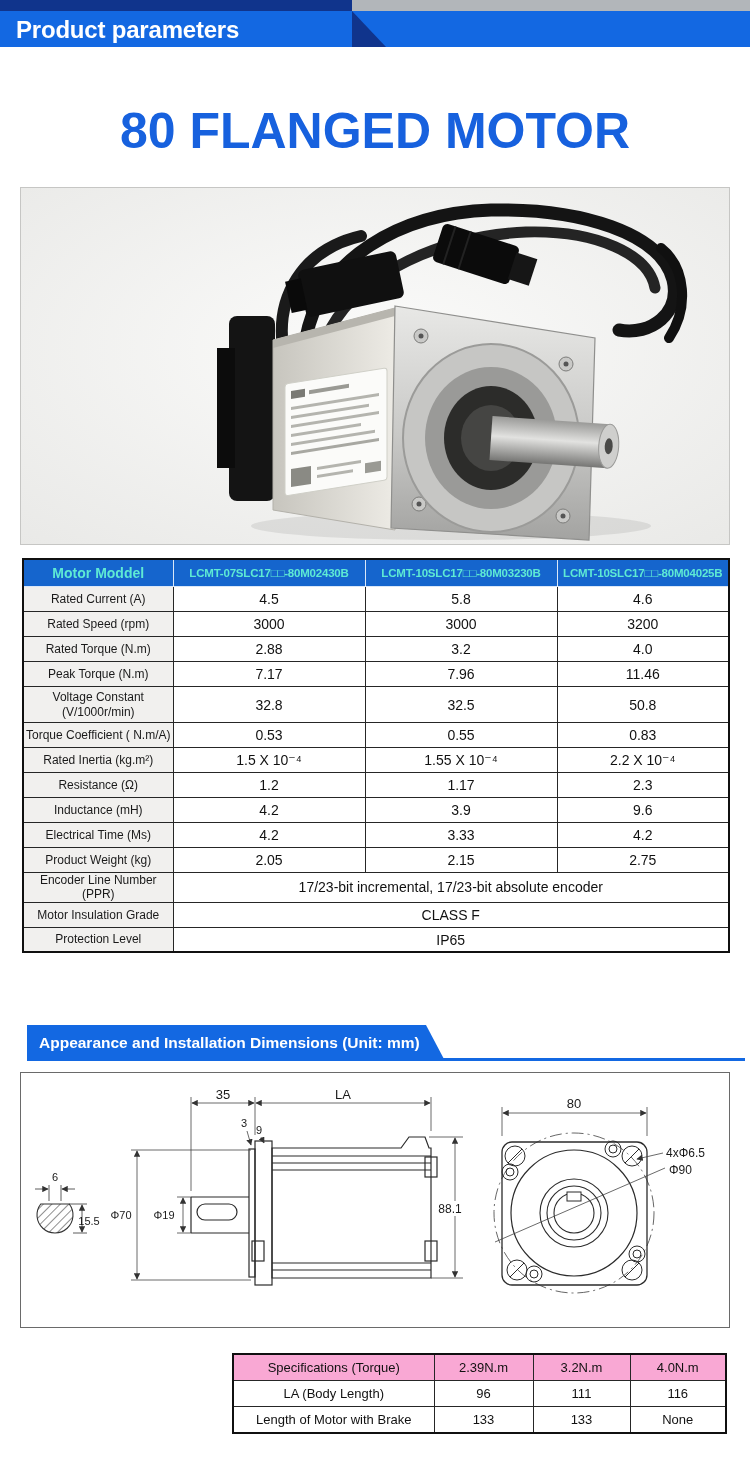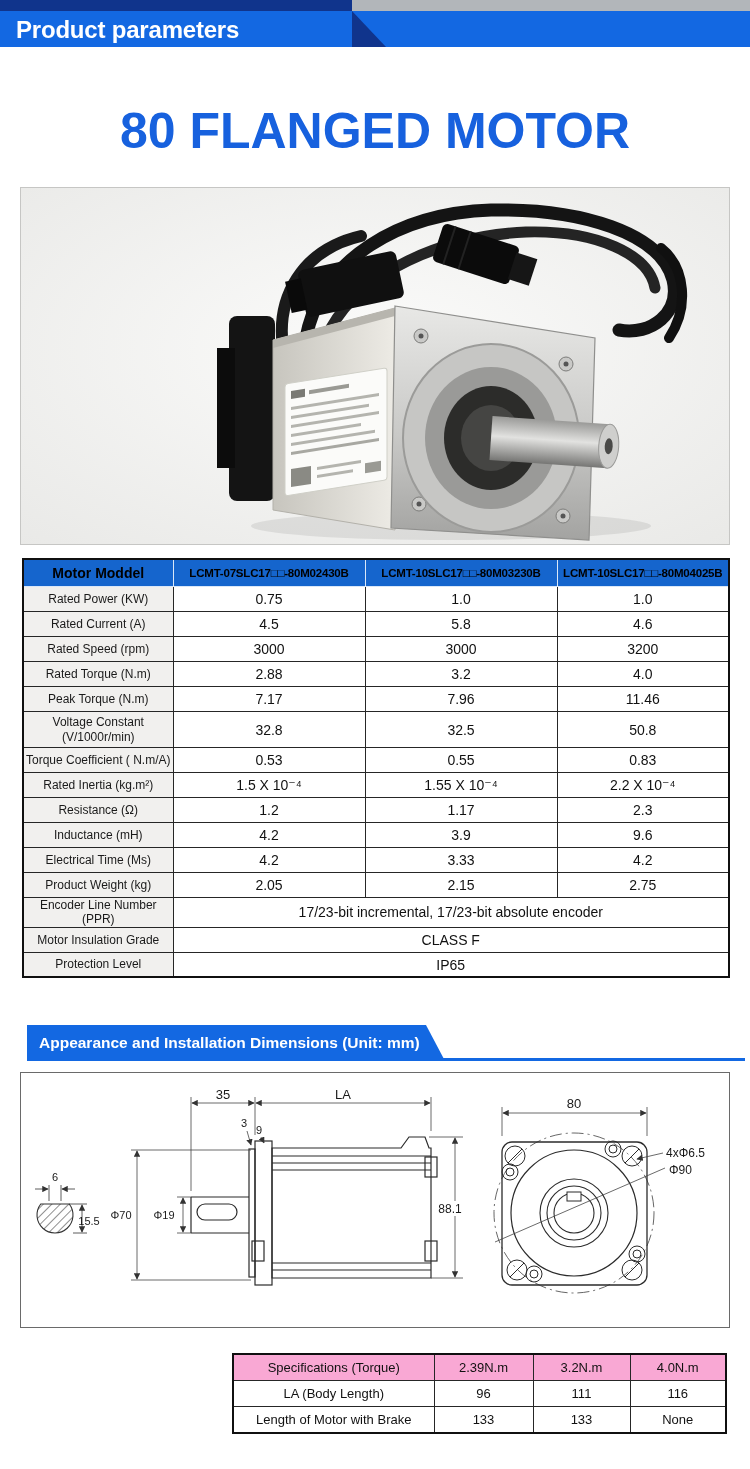--- a/index.html
+++ b/index.html
@@ -20,21 +20,21 @@
   .page-title{position:absolute;top:100px;left:0;width:750px;height:62px;line-height:62px;
               text-align:center;font-size:50px;font-weight:bold;color:#1761de;letter-spacing:0;}
 
   
   .photo-box{position:absolute;top:187px;left:20px;width:708px;height:356px;
              border:1px solid #c6c6c4;background:#f4f4f2;}
 
   
   table{border-collapse:collapse;position:absolute;background:#fff;}
   .spec{left:22px;top:558px;width:706px;table-layout:fixed;border:2px solid #101010;}
-  .spec th{background:#1565cd;color:#000000;border:1px solid #d9e7f8;height:26px;
+  .spec th{background:#1565cd;color:#5eead4;border:1px solid #d9e7f8;height:26px;
            font-weight:bold;padding:0 1px;}
   .spec th.hlabel{font-size:14px;}
   .spec th.model{font-size:11.5px;letter-spacing:-0.2px;}
   .spec td{border:1px solid #262626;text-align:center;vertical-align:middle;padding:0 2px;}
   .spec td.lbl{background:#f1f0ee;font-size:12px;color:#1a1a1a;white-space:pre-line;line-height:1.2;}
   .spec td.val{font-size:14px;}
   .spec tbody tr{height:25px;}
   .spec tbody tr.tall{height:36px;}
 
   
@@ -168,26 +168,20 @@
     </colgroup>
   <thead>
         <tr>
           <th class="hlabel">Motor Moddel</th>
           <th class="model">LCMT-07SLC17□□-80M02430B</th>
           <th class="model">LCMT-10SLC17□□-80M03230B</th>
           <th class="model">LCMT-10SLC17□□-80M04025B</th>
         </tr>
       </thead>
       <tbody>
-        <tr>
-          <td class="lbl">Rated Power (KW)</td>
-          <td class="val">0.75</td>
-          <td class="val">1.0</td>
-          <td class="val">1.0</td>
-        </tr>
         <tr>
           <td class="lbl">Rated Current (A)</td>
           <td class="val">4.5</td>
           <td class="val">5.8</td>
           <td class="val">4.6</td>
         </tr>
         <tr>
           <td class="lbl">Rated Speed (rpm)</td>
           <td class="val">3000</td>
           <td class="val">3000</td>

